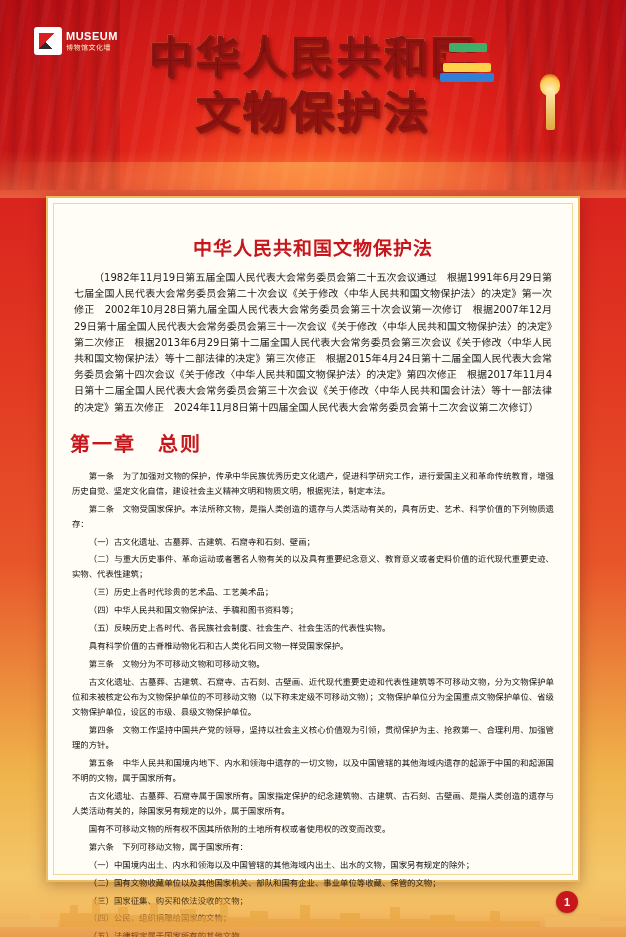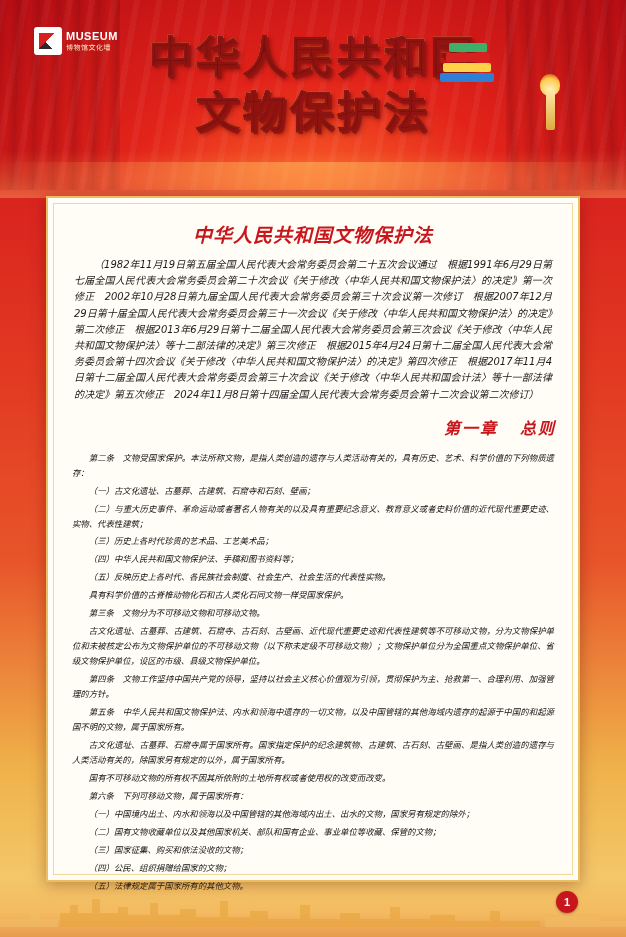--- a/index.html
+++ b/index.html
@@ -147,22 +147,21 @@
   .card {
     position: absolute;
     left: 46px;
     top: 196px;
     width: 534px;
     height: 686px;
     background: #fffdf6;
     border: 2px solid #e8c063;
     box-shadow: 0 3px 14px rgba(90,10,0,.35);
     box-sizing: border-box;
-    padding: 16px 22px 10px 22px;
-    font-style: italic;
+    padding: 29px 22px 10px 22px;
   }
   .card-inner-border {
     position: absolute;
     left: 5px; top: 5px; right: 5px; bottom: 5px;
     border: 1px solid #f1d89a;
     pointer-events: none;
   }
   .doc-title {
     text-align: center;
     color: #c8161d;
@@ -175,25 +174,25 @@
   .preamble {
     font-size: 10px;
     line-height: 1.62;
     color: #1a1a1a;
     text-align: justify;
     text-indent: 2em;
     margin: 0 4px 12px 4px;
     font-family: "DejaVu Sans", "Liberation Sans", sans-serif;
   }
   .chapter-title {
-    text-align: right;
+    text-align: left;
     color: #c8161d;
     font-family: "DejaVu Serif", "Liberation Serif", serif;
     font-weight: bold;
-    font-size: 16px;
+    font-size: 20px;
     letter-spacing: 2px;
     margin: 4px 0 12px 0;
   }
   .chapter-title .gap { display: inline-block; width: 22px; }
   .body-text p {
     font-size: 8.4px;
     line-height: 1.78;
     color: #111111;
     text-align: justify;
     text-indent: 2em;
@@ -270,31 +269,32 @@
 
     <div class="doc-title">中华人民共和国文物保护法</div>
 
     <div class="preamble">（1982年11月19日第五届全国人民代表大会常务委员会第二十五次会议通过　根据1991年6月29日第七届全国人民代表大会常务委员会第二十次会议《关于修改〈中华人民共和国文物保护法〉的决定》第一次修正　2002年10月28日第九届全国人民代表大会常务委员会第三十次会议第一次修订　根据2007年12月29日第十届全国人民代表大会常务委员会第三十一次会议《关于修改〈中华人民共和国文物保护法〉的决定》第二次修正　根据2013年6月29日第十二届全国人民代表大会常务委员会第三次会议《关于修改〈中华人民共和国文物保护法〉等十二部法律的决定》第三次修正　根据2015年4月24日第十二届全国人民代表大会常务委员会第十四次会议《关于修改〈中华人民共和国文物保护法〉的决定》第四次修正　根据2017年11月4日第十二届全国人民代表大会常务委员会第三十次会议《关于修改〈中华人民共和国会计法〉等十一部法律的决定》第五次修正　2024年11月8日第十四届全国人民代表大会常务委员会第十二次会议第二次修订）</div>
 
     <div class="chapter-title">
       <span>第一章</span><span class="gap"></span><span>总则</span>
     </div>
 
     <div class="body-text">
+      <p>第一条　为了加强对文物的保护，传承中华民族优秀历史文化遗产，促进科学研究工作，进行爱国主义和革命传统教育，增强历史自觉、坚定文化自信，建设社会主义精神文明和物质文明，根据宪法，制定本法。</p>
       <p>第二条　文物受国家保护。本法所称文物，是指人类创造的遗存与人类活动有关的，具有历史、艺术、科学价值的下列物质遗存：</p>
       <p>（一）古文化遗址、古墓葬、古建筑、石窟寺和石刻、壁画；</p>
       <p>（二）与重大历史事件、革命运动或者著名人物有关的以及具有重要纪念意义、教育意义或者史料价值的近代现代重要史迹、实物、代表性建筑；</p>
       <p>（三）历史上各时代珍贵的艺术品、工艺美术品；</p>
       <p>（四）中华人民共和国文物保护法、手稿和图书资料等；</p>
       <p>（五）反映历史上各时代、各民族社会制度、社会生产、社会生活的代表性实物。</p>
       <p>具有科学价值的古脊椎动物化石和古人类化石同文物一样受国家保护。</p>
       <p>第三条　文物分为不可移动文物和可移动文物。</p>
       <p>古文化遗址、古墓葬、古建筑、石窟寺、古石刻、古壁画、近代现代重要史迹和代表性建筑等不可移动文物，分为文物保护单位和未被核定公布为文物保护单位的不可移动文物（以下称未定级不可移动文物）；文物保护单位分为全国重点文物保护单位、省级文物保护单位，设区的市级、县级文物保护单位。</p>
       <p>第四条　文物工作坚持中国共产党的领导，坚持以社会主义核心价值观为引领，贯彻保护为主、抢救第一、合理利用、加强管理的方针。</p>
-      <p>第五条　中华人民共和国文物保护法、内水和领海中遗存的一切文物，以及中国管辖的其他海域内遗存的起源于中国的和起源国不明的文物，属于国家所有。</p>
+      <p>第五条　中华人民共和国境内地下、内水和领海中遗存的一切文物，以及中国管辖的其他海域内遗存的起源于中国的和起源国不明的文物，属于国家所有。</p>
       <p>古文化遗址、古墓葬、石窟寺属于国家所有。国家指定保护的纪念建筑物、古建筑、古石刻、古壁画、是指人类创造的遗存与人类活动有关的，除国家另有规定的以外，属于国家所有。</p>
       <p>国有不可移动文物的所有权不因其所依附的土地所有权或者使用权的改变而改变。</p>
       <p>第六条　下列可移动文物，属于国家所有：</p>
       <p>（一）中国境内出土、内水和领海以及中国管辖的其他海域内出土、出水的文物，国家另有规定的除外；</p>
       <p>（二）国有文物收藏单位以及其他国家机关、部队和国有企业、事业单位等收藏、保管的文物；</p>
       <p>（三）国家征集、购买和依法没收的文物；</p>
       <p>（四）公民、组织捐赠给国家的文物；</p>
       <p>（五）法律规定属于国家所有的其他文物。</p>
     </div>
   </div>

